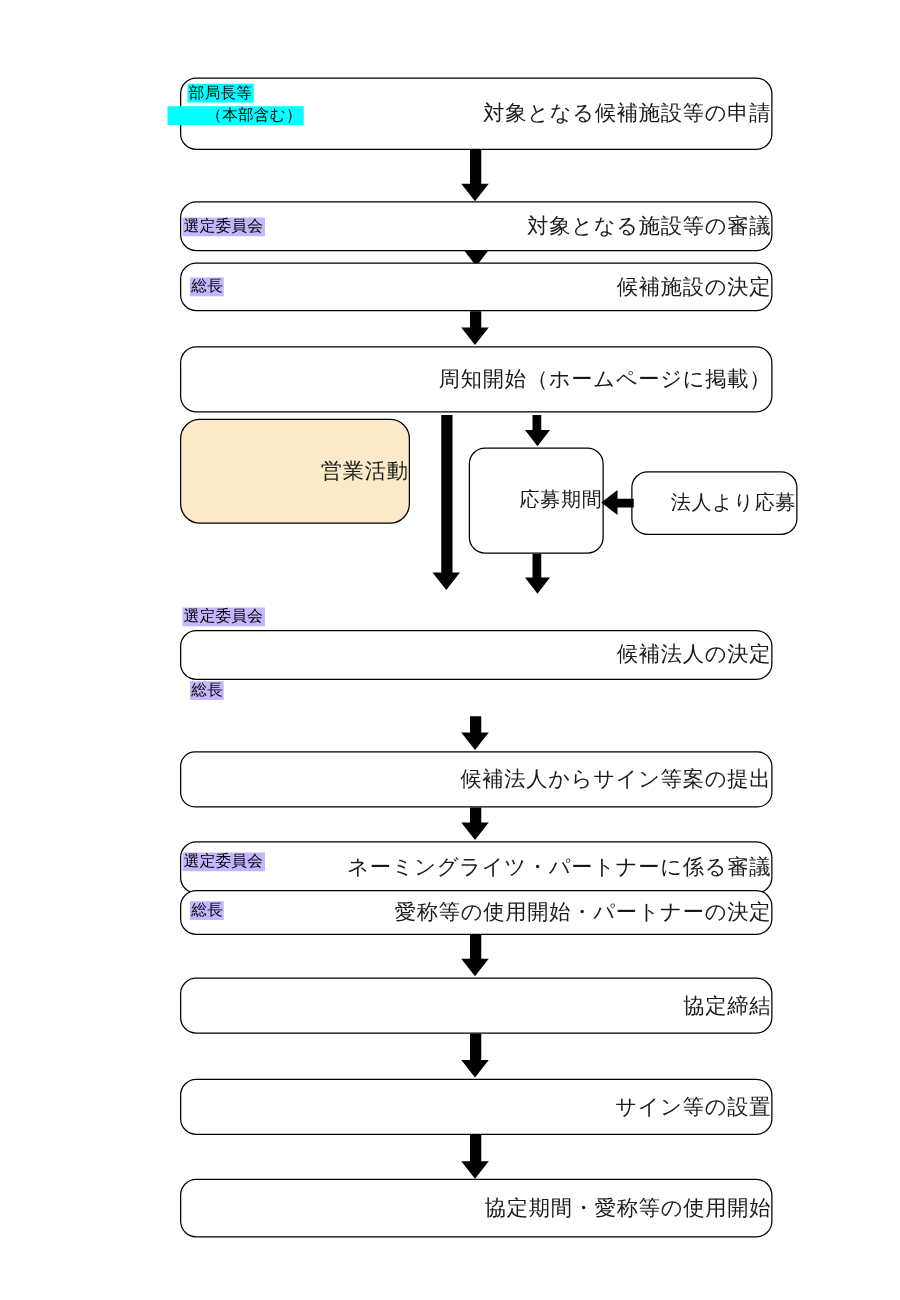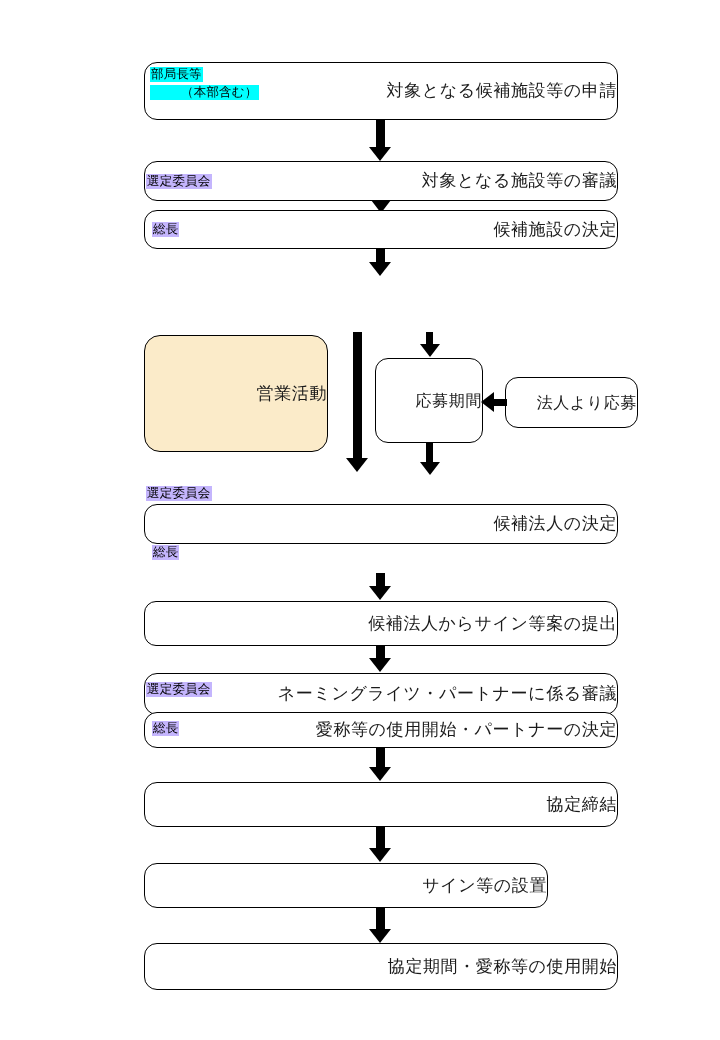--- a/index.html
+++ b/index.html
@@ -94,43 +94,46 @@
 </style>
 </head>
 <body>
 
 <div id="canvas">
 
   <div class="node" style="left:144px; top:62px; width:474px; height:58px;">
     <div class="body">対象となる候補施設等の申請</div>
   </div>
   <div class="tag cyan" style="left:150px; top:67px;text-align:right;"><span>部局長等</span></div>
-  <div class="tag cyan" style="left:150px; top:85px;padding-left:31px;"><span>（本部含む）</span></div>
+  <div class="tag cyan" style="left:134px; top:85px;padding-left:31px;"><span>（本部含む）</span></div>
 
   <div class="arrow v thick" style="left:376px; top:120px; height:29px;"></div>
   <div class="arrowhead down thick" style="left:369px; top:147px;"></div>
 
   <div class="node" style="left:144px; top:161px; width:474px; height:40px;">
     <div class="body">対象となる施設等の審議</div>
   </div>
   <div class="tag yellow" style="left:146px; top:174px;"><span>選定委員会</span></div>
 
   <div class="arrow v" style="left:377px; top:201px; height:4px;"></div>
   <div class="arrowhead down" style="left:371px; top:200px;"></div>
 
   <div class="node" style="left:144px; top:210px; width:474px; height:39px;">
     <div class="body">候補施設の決定</div>
   </div>
   <div class="tag yellow" style="left:152px; top:222px;"><span>総長</span></div>
 
   <div class="arrow v thick" style="left:376px; top:249px; height:15px;"></div>
   <div class="arrowhead down thick" style="left:369px; top:262px;"></div>
 
-
-  <div class="node beige" style="left:144px; top:335px; width:184px; height:117px;">
+  <div class="node" style="left:144px; top:277px; width:474px; height:53px;">
+    <div class="body">周知開始（ホームページに掲載）</div>
+  </div>
+
+  <div class="node beige" style="left:144px; top:335px; width:184px; height:84px;">
     <div class="body">営業活動</div>
   </div>
 
   <div class="arrow v thick" style="left:353px; top:332px; height:128px;"></div>
   <div class="arrowhead down thick" style="left:346px; top:458px;"></div>
 
   <div class="arrow v" style="left:426px; top:332px; height:14px;"></div>
   <div class="arrowhead down" style="left:420px; top:344px;"></div>
 
   <div class="node small" style="left:505px; top:377px; width:133px; height:51px;">
@@ -178,21 +181,21 @@
   <div class="arrow v thick" style="left:376px; top:748px; height:21px;"></div>
   <div class="arrowhead down thick" style="left:369px; top:767px;"></div>
 
   <div class="node" style="left:144px; top:782px; width:474px; height:45px;">
     <div class="body">協定締結</div>
   </div>
 
   <div class="arrow v thick" style="left:376px; top:827px; height:23px;"></div>
   <div class="arrowhead down thick" style="left:369px; top:848px;"></div>
 
-  <div class="node" style="left:144px; top:863px; width:404px; height:45px;">
+  <div class="node" style="left:144px; top:863px; width:474px; height:45px;">
     <div class="body">サイン等の設置</div>
   </div>
 
   <div class="arrow v thick" style="left:376px; top:908px; height:23px;"></div>
   <div class="arrowhead down thick" style="left:369px; top:929px;"></div>
 
   <div class="node" style="left:144px; top:943px; width:474px; height:47px;">
     <div class="body">協定期間・愛称等の使用開始</div>
   </div>
 

